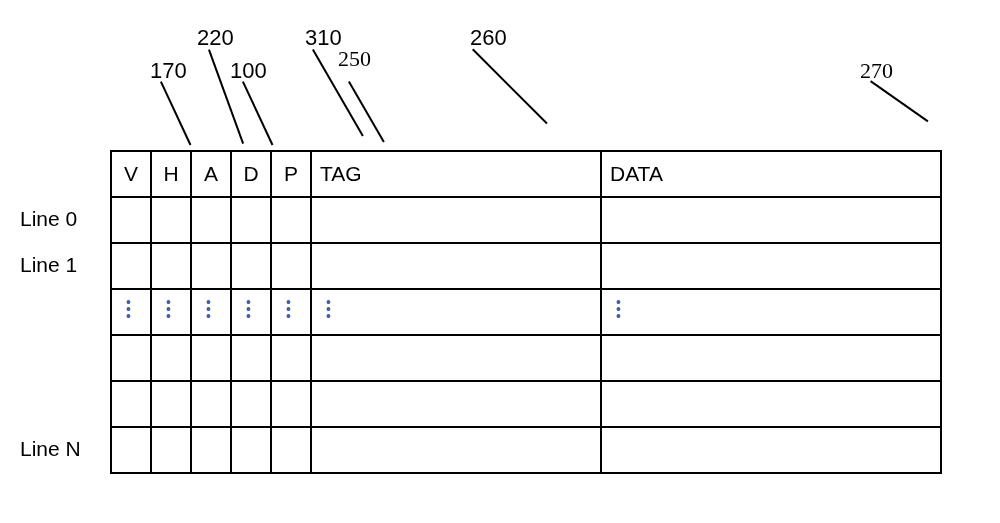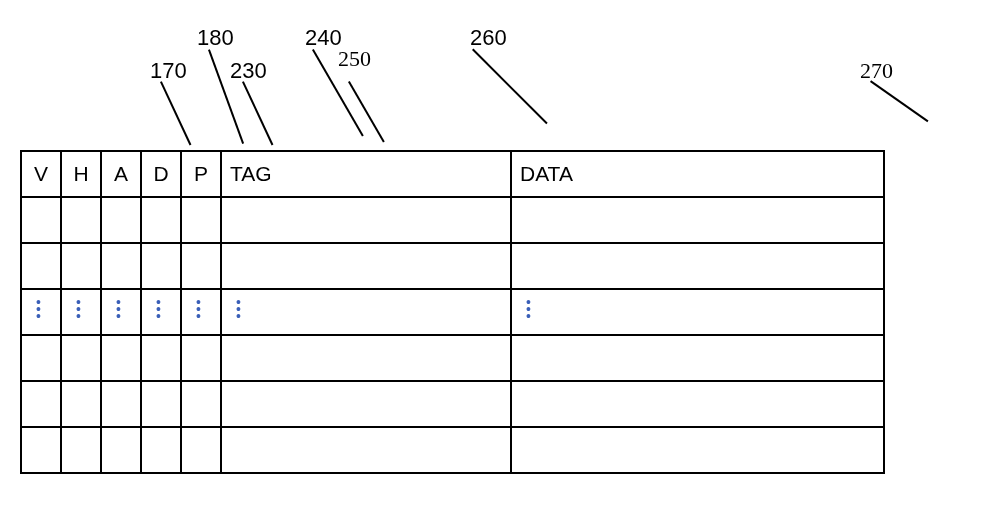--- a/index.html
+++ b/index.html
@@ -57,21 +57,21 @@
       font-size: 21px;
     }
     .col-narrow {
       width: 40px;
       text-align: center;
     }
     .col-tag {
       width: 290px;
     }
     .col-data {
-      width: 373px;
+      width: 340px;
     }
     .dots-cell {
       text-align: left;
       padding-left: 14px;
     }
     .vdots {
       display: inline-block;
       line-height: 0.5;
       letter-spacing: 0;
       font-size: 14px;
@@ -82,37 +82,45 @@
     }
   </style>
 </head>
 <body>
 
 <div class="diagram">
 
   <div class="callouts">
 
     <div class="callout" style="left:130px; top:38px;">170</div>
-    <div class="callout" style="left:177px; top:5px;">180</div>
-    <div class="callout" style="left:210px; top:38px;">230</div>
-    <div class="callout" style="left:285px; top:5px;">240</div>
+    <div class="callout" style="left:177px; top:5px;">220</div>
+    <div class="callout" style="left:210px; top:38px;">100</div>
+    <div class="callout" style="left:285px; top:5px;">310</div>
     <div class="callout" style="left:318px; top:26px;font-family:Liberation Serif, serif;">250</div>
     <div class="callout" style="left:450px; top:5px;">260</div>
     <div class="callout" style="left:840px; top:38px;font-family:Liberation Serif, serif;">270</div>
 
     <div class="callout-line" style="left:140px; top:62px; height:70px; transform:rotate(-25deg);"></div>
     <div class="callout-line" style="left:188px; top:30px; height:100px; transform:rotate(-20deg);"></div>
     <div class="callout-line" style="left:222px; top:62px; height:70px; transform:rotate(-25deg);"></div>
     <div class="callout-line" style="left:292px; top:30px; height:100px; transform:rotate(-30deg);"></div>
     <div class="callout-line" style="left:328px; top:62px; height:70px; transform:rotate(-30deg);"></div>
     <div class="callout-line" style="left:452px; top:30px; height:105px; transform:rotate(-45deg);"></div>
     <div class="callout-line" style="left:850px; top:62px; height:70px; transform:rotate(-55deg);"></div>
   </div>
 
   <div class="table-wrapper">
+    <div class="row-labels">
+      <div class="row-label">Line 0</div>
+      <div class="row-label">Line 1</div>
+      <div class="row-label"></div>
+      <div class="row-label"></div>
+      <div class="row-label"></div>
+      <div class="row-label">Line N</div>
+    </div>
 
     <table>
       <tbody>
           <tr>
         <td class="col-narrow">V</td>
         <td class="col-narrow">H</td>
         <td class="col-narrow">A</td>
         <td class="col-narrow">D</td>
         <td class="col-narrow">P</td>
         <td class="col-tag">TAG</td>

